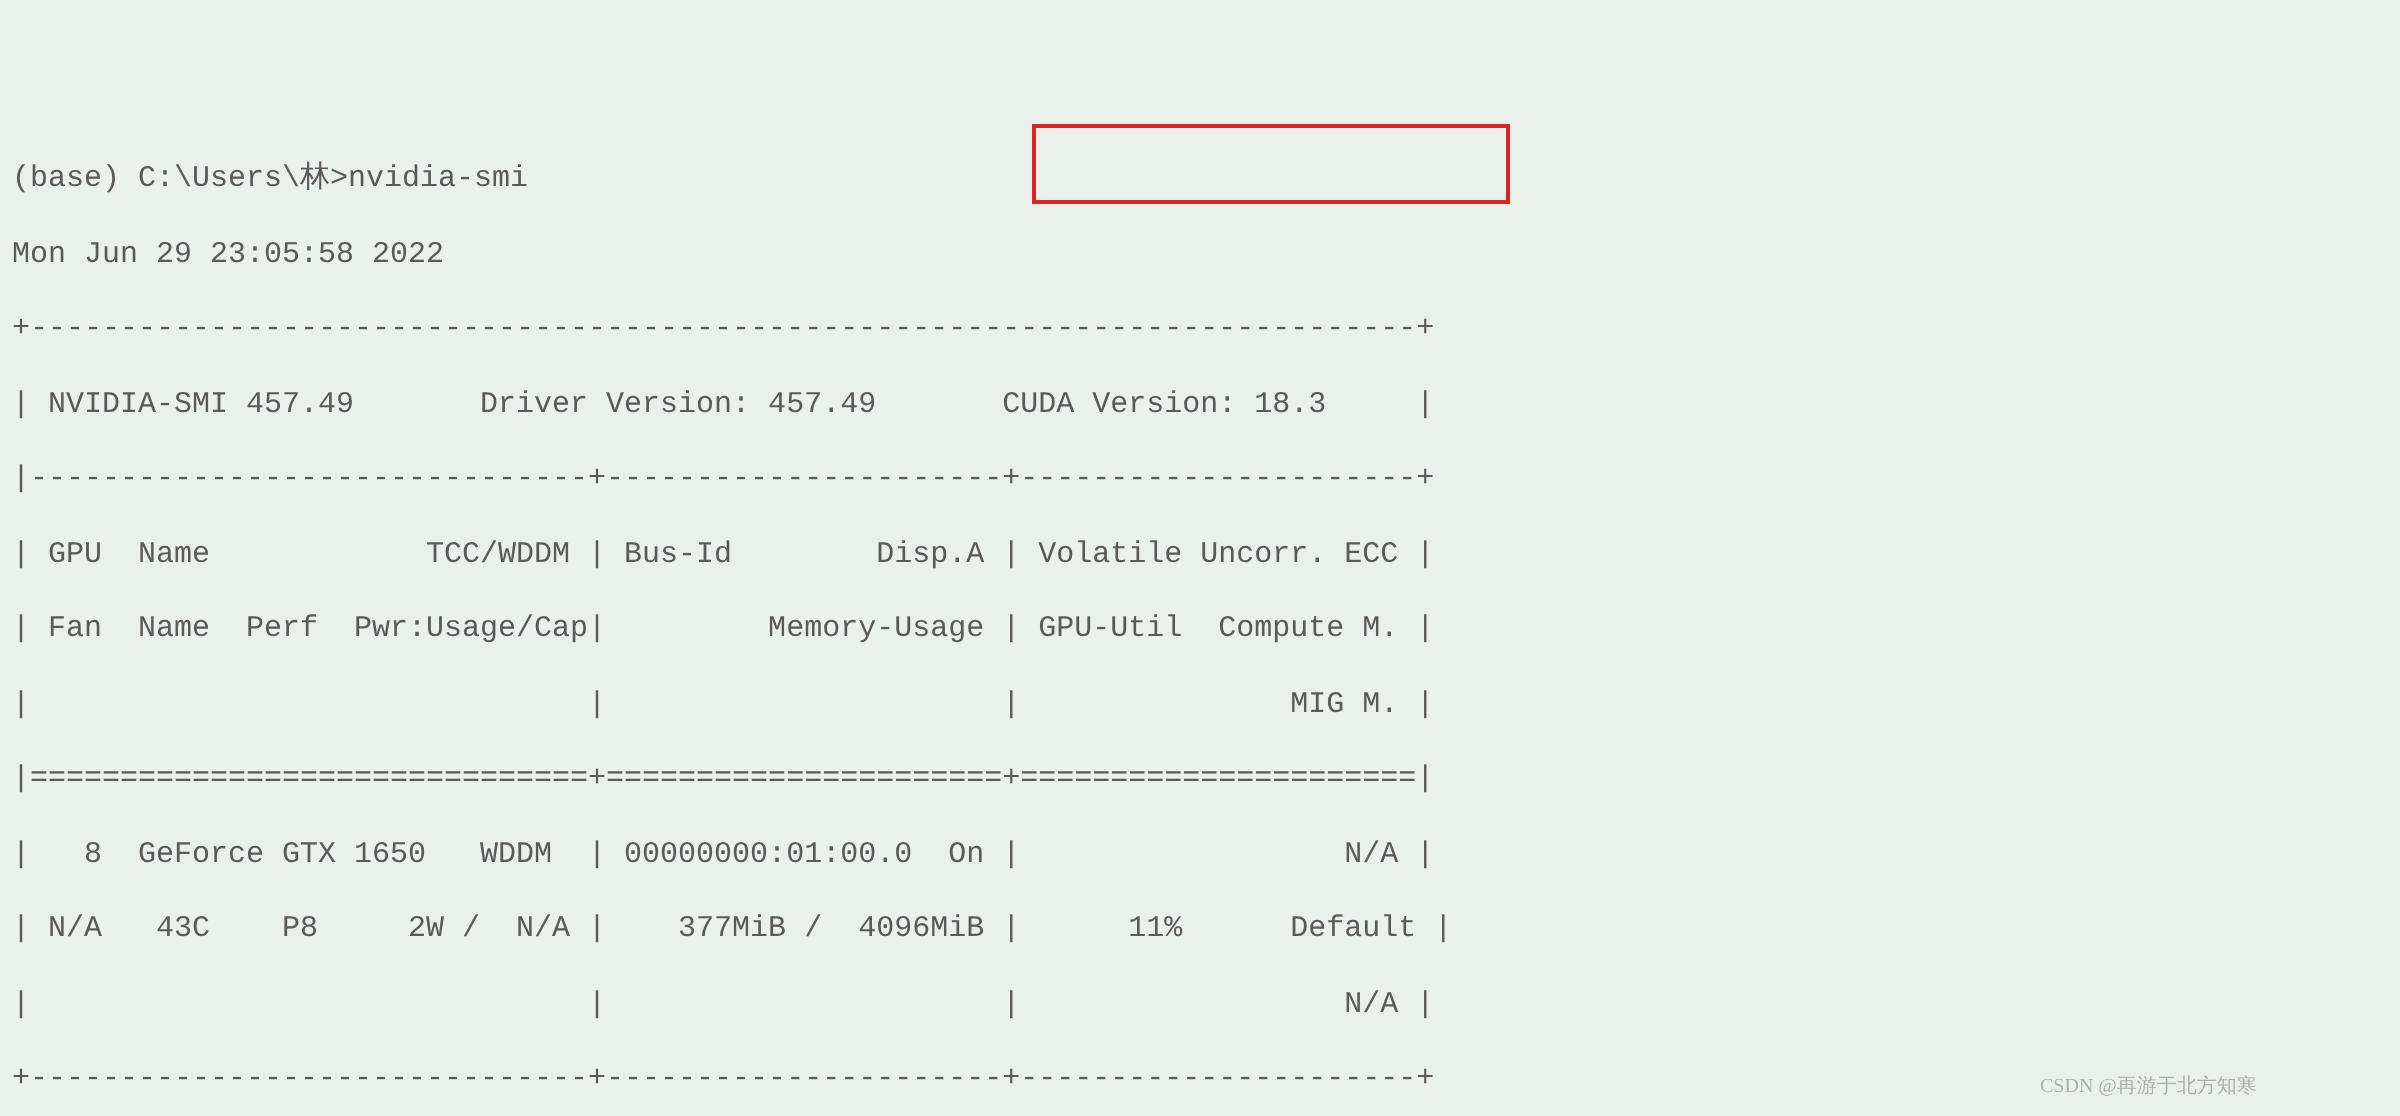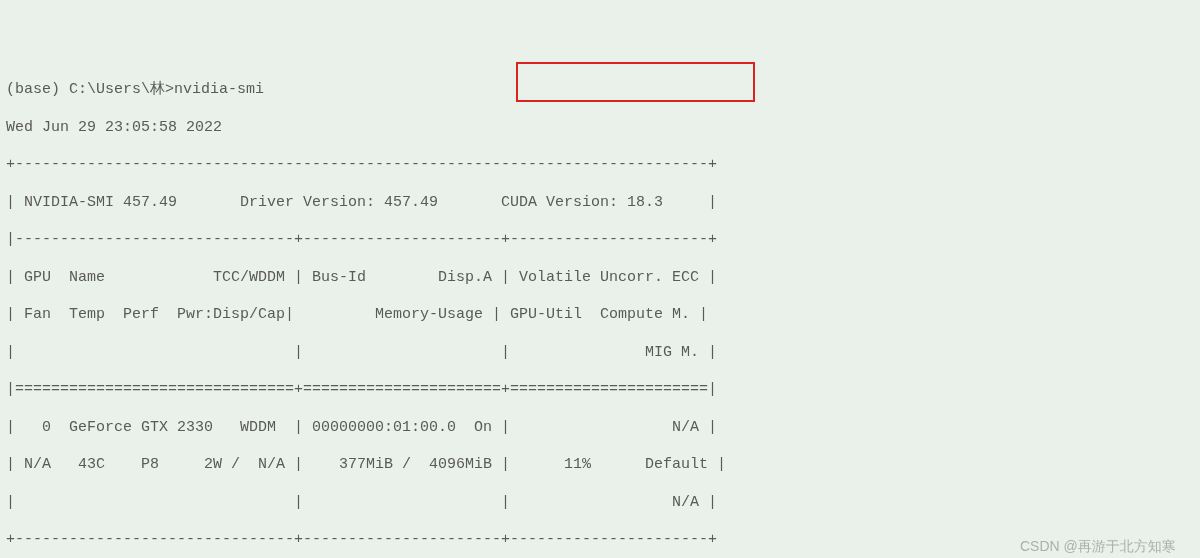--- a/index.html
+++ b/index.html
@@ -15,49 +15,49 @@
       box-sizing: border-box;
     }
     .highlight-box {
       position: absolute;
       border: 2px solid #d22;
       pointer-events: none;
     }
     .watermark {
       position: absolute;
       color: rgba(120,120,120,0.55);
-      font-family: Liberation Sans, sans-serif;
-      font-size: 14px;
+      font-family: Liberation Serif, serif;
+      font-size: 10px;
       text-align: center;
     }
   </style>
 </head>
 <body>
 
 
 
 <span>(base) C:\Users\林&gt;nvidia-smi</span>
 
-<span>Wed Jun 29 23:05:58 2022</span>
+<span>Mon Jun 29 23:05:58 2022</span>
 
 <span>+-----------------------------------------------------------------------------+</span>
 
 <span>| NVIDIA-SMI 457.49       Driver Version: 457.49       CUDA Version: 18.3     |</span>
 
 <span>|-------------------------------+----------------------+----------------------+</span>
 
 <span>| GPU  Name            TCC/WDDM | Bus-Id        Disp.A | Volatile Uncorr. ECC |</span>
 
-<span>| Fan  Temp  Perf  Pwr:Disp/Cap|         Memory-Usage | GPU-Util  Compute M. |</span>
+<span>| Fan  Name  Perf  Pwr:Usage/Cap|         Memory-Usage | GPU-Util  Compute M. |</span>
 
 <span>|                               |                      |               MIG M. |</span>
 
 <span>|===============================+======================+======================|</span>
 
-<span>|   0  GeForce GTX 2330   WDDM  | 00000000:01:00.0  On |                  N/A |</span>
+<span>|   8  GeForce GTX 1650   WDDM  | 00000000:01:00.0  On |                  N/A |</span>
 
 <span>| N/A   43C    P8     2W /  N/A |    377MiB /  4096MiB |      11%      Default |</span>
 
 <span>|                               |                      |                  N/A |</span>
 
 <span>+-------------------------------+----------------------+----------------------+</span>
 
 
 
 

